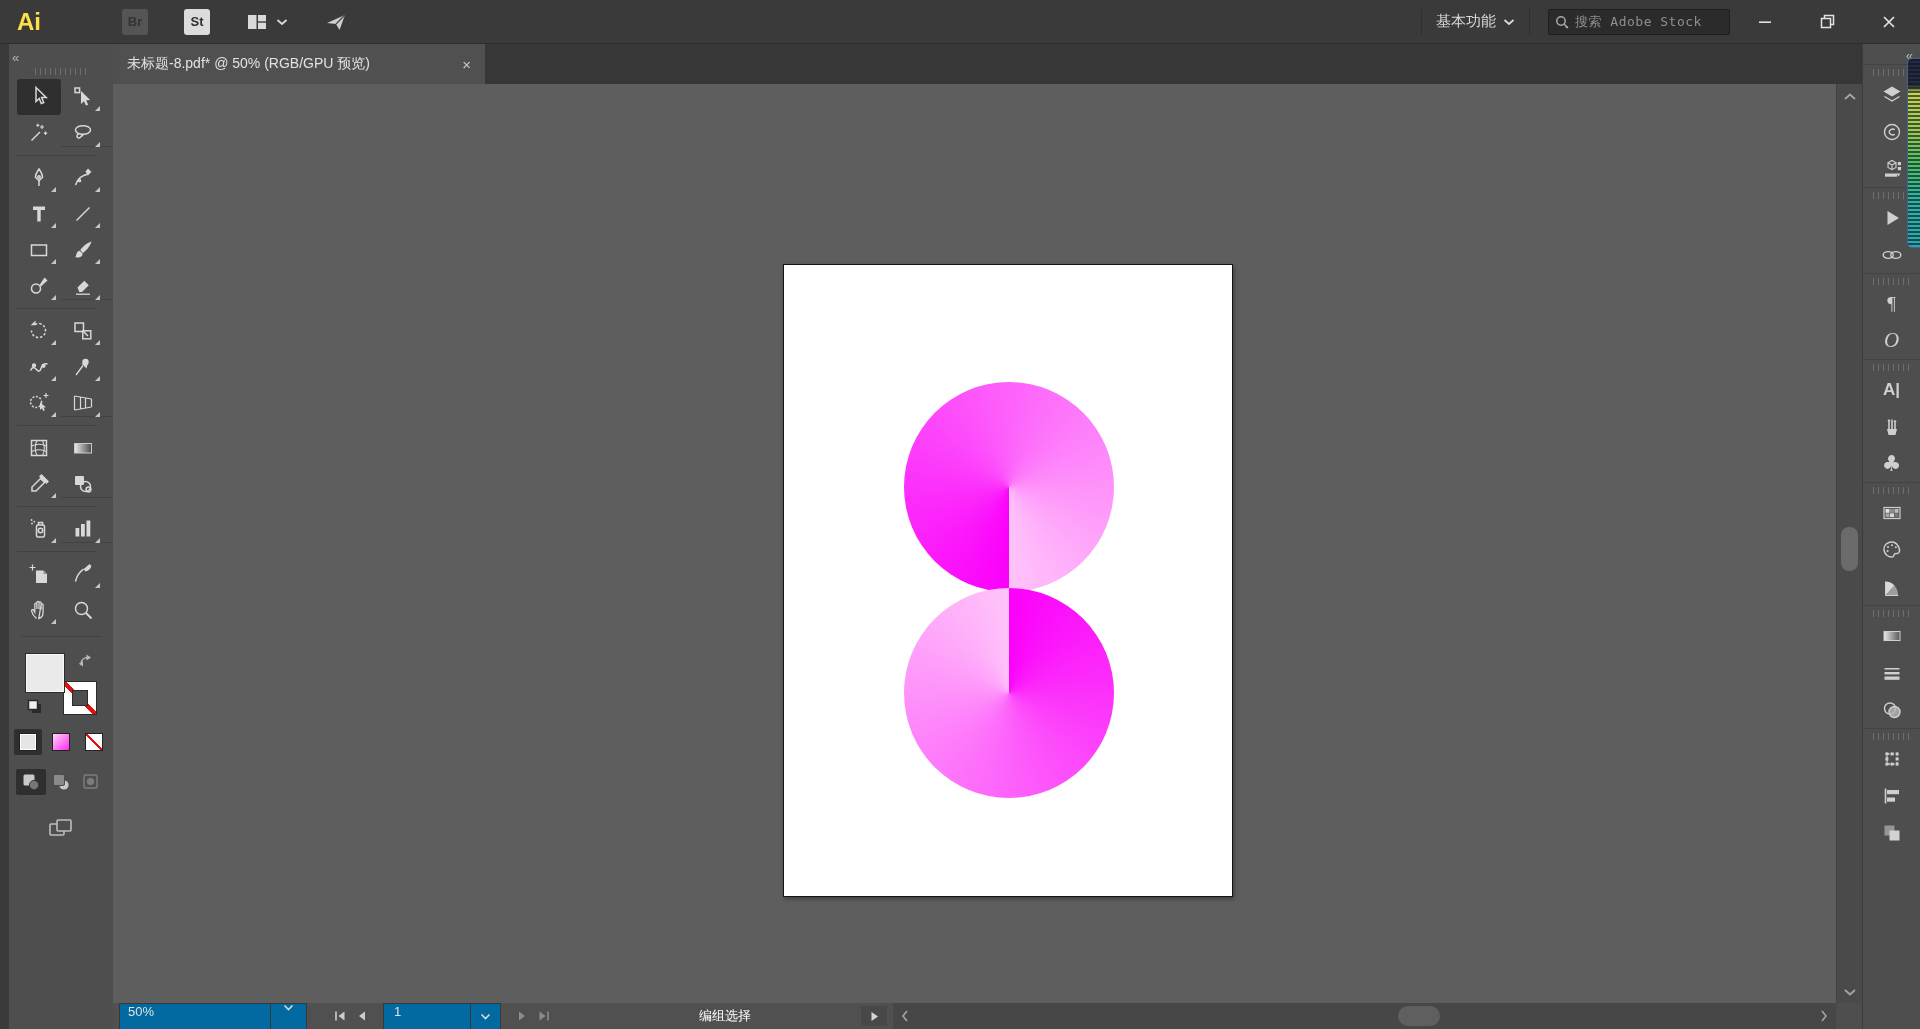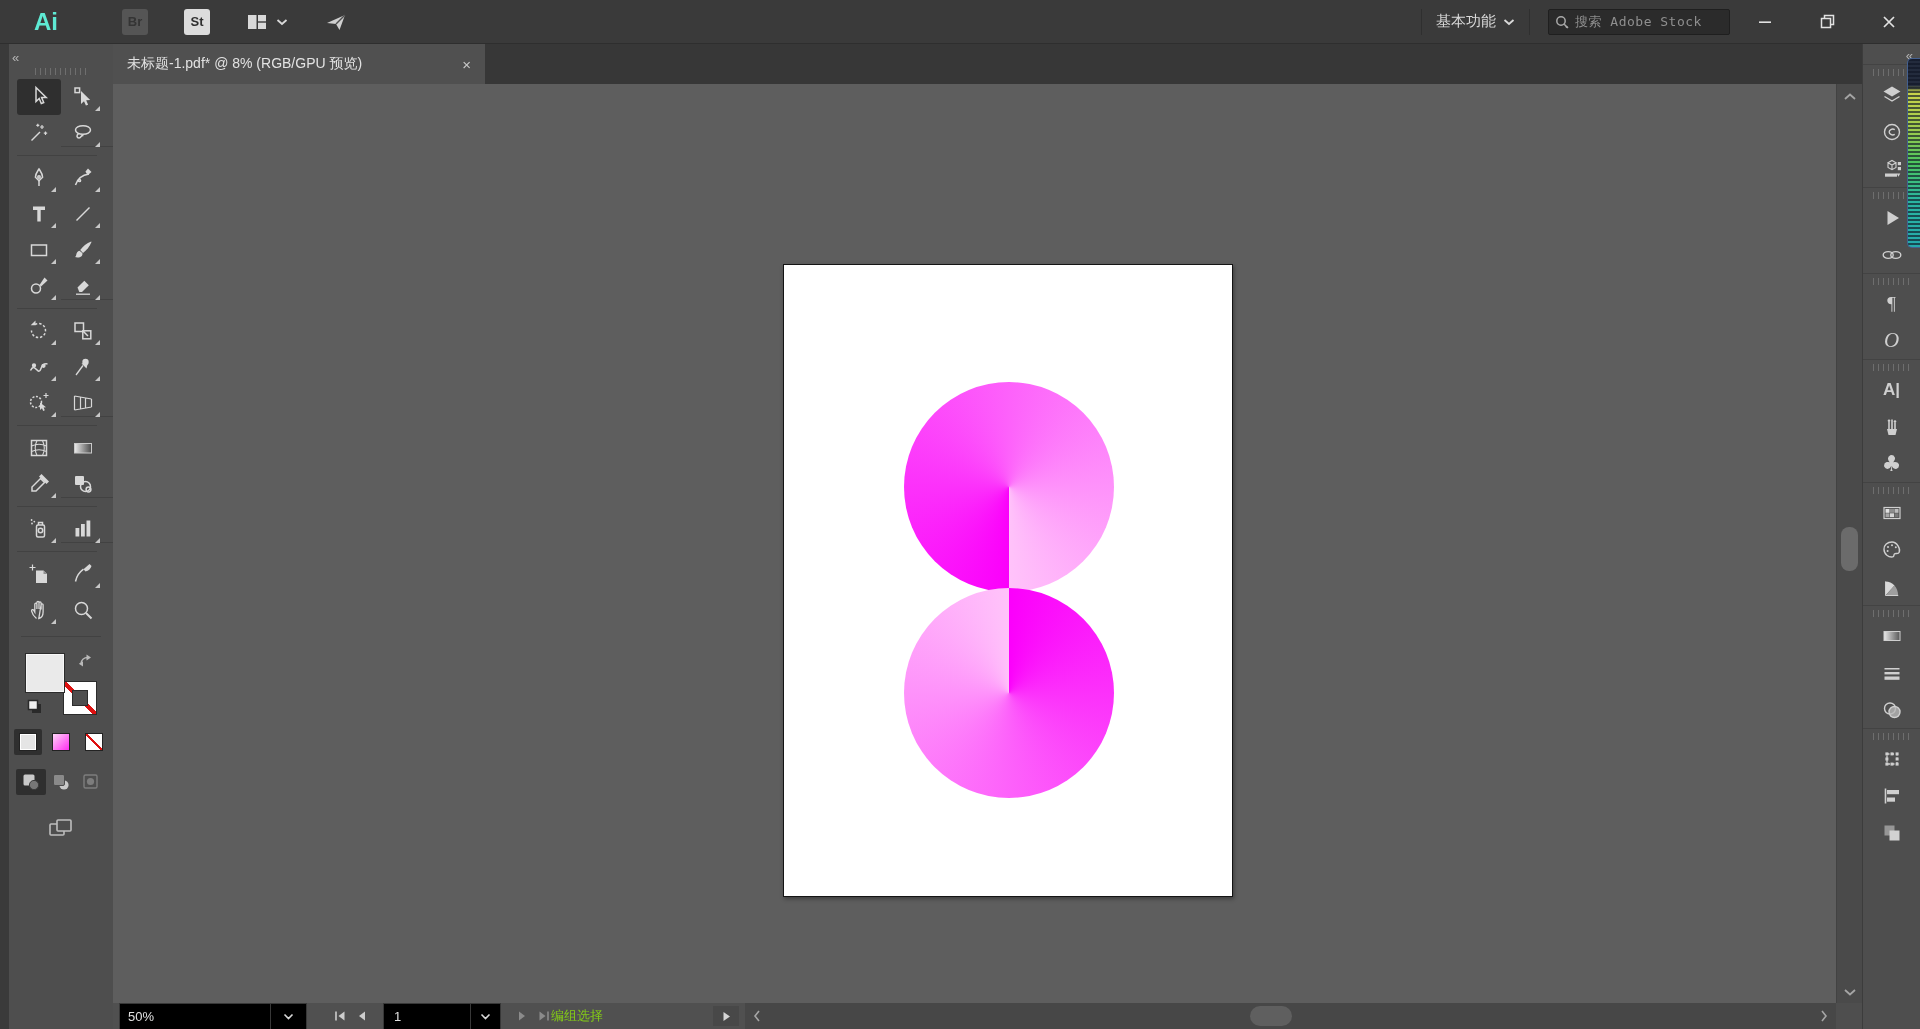--- a/index.html
+++ b/index.html
@@ -5,21 +5,21 @@
   * { margin:0; padding:0; box-sizing:border-box; }
   html,body { width:1920px; height:1029px; overflow:hidden; }
   body { position:relative; background:#3b3b3b; font-family:"Liberation Sans",sans-serif; color:#d6d6d6; -webkit-font-smoothing:antialiased; }
 
   svg { display:block; }
   .ic { stroke:#d8d8d8; fill:none; stroke-width:1.5; }
   .pic { stroke:#cfcfcf; fill:none; stroke-width:1.4; }
 
   
   .menubar { position:absolute; left:0; top:0; width:1920px; height:44px; background:#3a3a3a; border-bottom:1px solid #2e2e2e; display:flex; align-items:center; }
-  .ai-logo { width:58px; text-align:right; font-size:24px; font-weight:bold; color:#5eead4; letter-spacing:0; }
+  .ai-logo { width:58px; text-align:center; font-size:24px; font-weight:bold; color:#fde047; letter-spacing:0; }
   .menus { display:flex; align-items:center; gap:46px; margin-left:18px; font-size:15px; color:#d8d8d8; }
   .menu-item { cursor:default; white-space:nowrap; }
   .mid-icons { display:flex; align-items:center; gap:36px; margin-left:64px; }
   .tile { width:26px; height:26px; border-radius:3px; display:flex; align-items:center; justify-content:center; font-size:13px; font-weight:bold; }
   .tile-br { background:#555555; color:#343434; }
   .tile-st { background:#dcdcdc; color:#2f2f2f; }
   .layout-sw { display:flex; align-items:center; gap:8px; }
   .mb-right { margin-left:auto; display:flex; align-items:center; height:100%; }
   .vdiv { width:1px; height:26px; background:#2f2f2f; margin:0 14px; }
   .workspace { display:flex; align-items:center; gap:7px; font-size:15px; color:#d8d8d8; }
@@ -88,27 +88,27 @@
   .pbtn .glyph { font-size:19px; color:#cfcfcf; font-family:"Liberation Serif",serif; }
 
   
   .edge-widget { position:absolute; right:0; top:58px; width:13px; height:190px; z-index:60; border:1px solid #44608f; border-right:none; border-radius:5px 0 0 5px; background:
      repeating-linear-gradient(to bottom, rgba(16,22,38,.65) 0 2px, transparent 2px 4px),
      linear-gradient(to bottom, #232b3d 0%, #232b3d 14%, #c8d44a 18%, #9ccb4e 38%, #4cc45e 55%, #2ab5a0 75%, #25a9ac 100%);
   }
 
   
   .statusbar { position:absolute; left:113px; top:1003px; width:1723px; height:26px; background:#505050; display:flex; align-items:center; font-size:13px; }
-  .sb-box { height:27px; background:#000000; border:1px solid #383838; display:flex; align-items:center; }
+  .sb-box { height:27px; background:#0369a1; border:1px solid #383838; display:flex; align-items:flex-start; }
   .zoombox { width:152px; margin-left:6px; padding-left:8px; color:#e0e0e0; }
   .zoomdd { width:36px; justify-content:center; border-left:none; }
   .navgrp { display:flex; align-items:center; gap:10px; margin-left:26px; }
   .pagebox { width:118px; margin:0 6px; padding-left:10px; color:#e0e0e0; justify-content:space-between; }
   .pagebox .dd { width:30px; height:100%; display:flex; align-items:center; justify-content:center; border-left:1px solid #383838; }
-  .status-text { color:#84cc16; }
+  .status-text { margin-left:148px; color:#ffffff; }
   .sb-play { margin-left:110px; width:26px; height:20px; display:flex; align-items:center; justify-content:center; background:#484848; }
   .hscroll { position:relative; flex:1; align-self:stretch; margin-left:6px; background:#474747; }
   .hs-arr { position:absolute; top:0; height:100%; display:flex; align-items:center; color:#a5a5a5; font-size:14px; }
   .hs-left { left:8px; } .hs-right { right:8px; }
   .hthumb { position:absolute; left:505px; top:3px; width:42px; height:20px; background:#5f5f5f; border-radius:10px; }
   .sb-corner { position:absolute; left:1836px; top:1003px; width:26px; height:26px; background:#4e4e4e; }
 </style>
 </head>
 <body>
 
@@ -171,21 +171,21 @@
         <svg width="14" height="14" viewBox="0 0 14 14">
             <path d="M2 2l10 10M12 2L2 12" stroke="#e2e2e2" stroke-width="1.7"></path>
           </svg>
       </div>
     </div>
   </div>
 </div>
 
 <div class="tabrow">
   <div class="tab-active">
-    <span class="tab-title">未标题-1.pdf* @ 8% (RGB/GPU 预览)</span>
+    <span class="tab-title">未标题-8.pdf* @ 50% (RGB/GPU 预览)</span>
     <span class="tab-close">×</span>
   </div>
 </div>
 
 <div class="left-dock">
   <div class="edge"></div>
   <span class="dock-collapse">«</span>
   <div class="tools">
     <div class="grip"></div>
     <div class="toolgrid">

